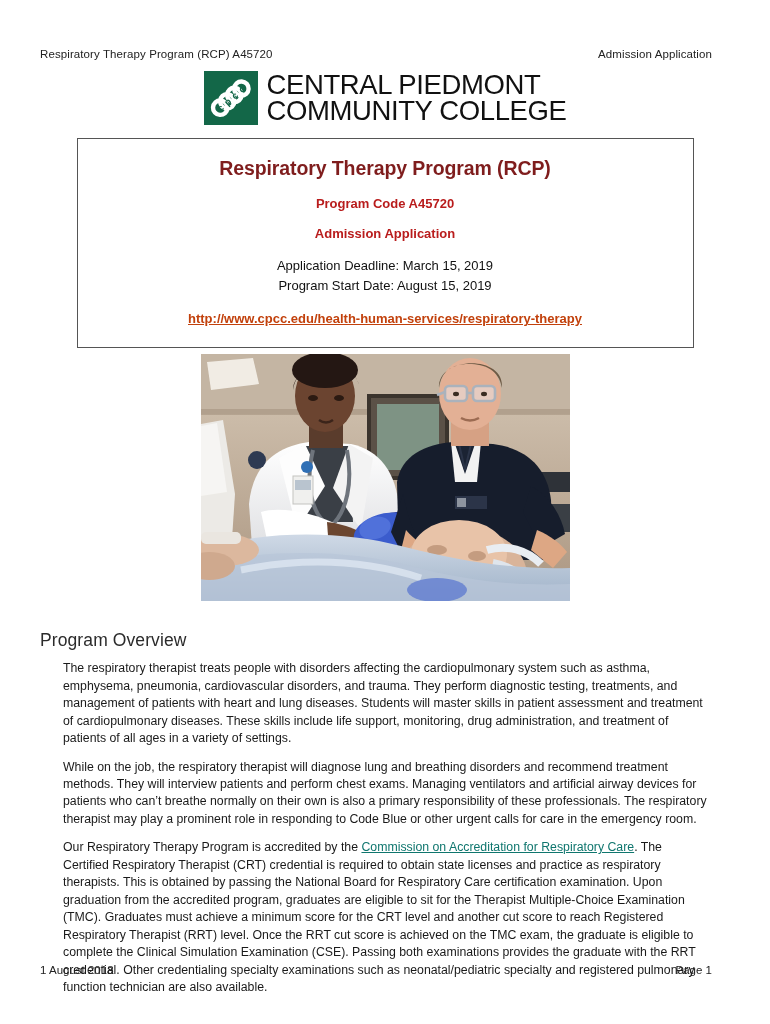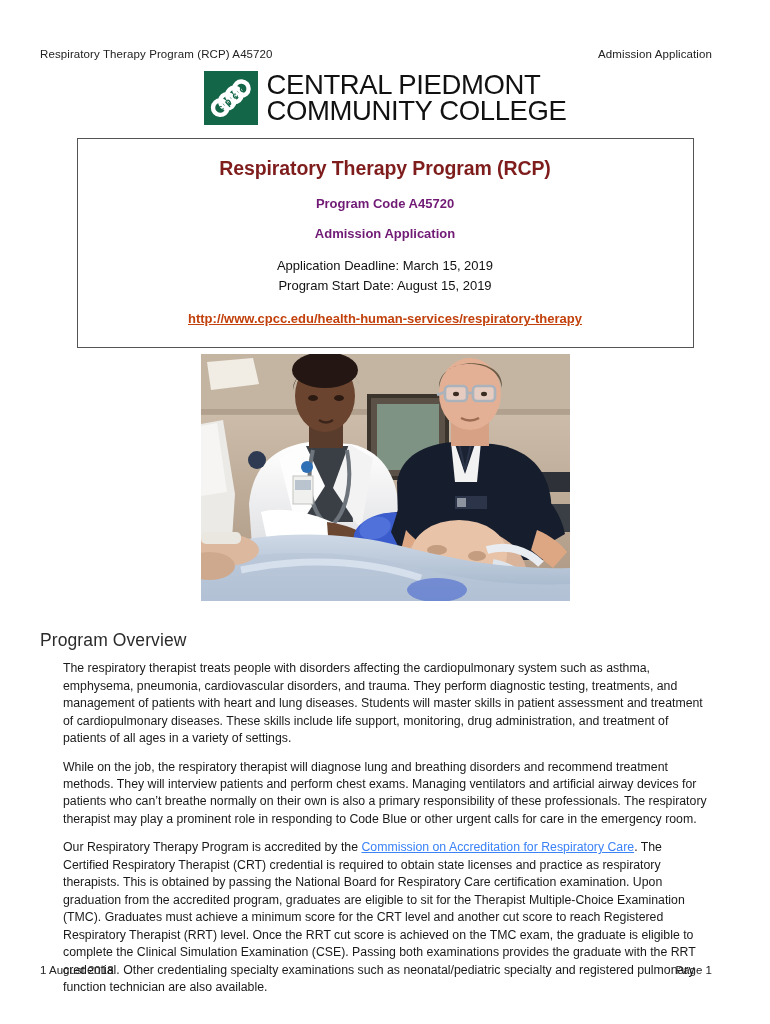--- a/index.html
+++ b/index.html
@@ -86,21 +86,21 @@
   .title-box .t-main {
     font-size: 19.5px;
     font-weight: bold;
     letter-spacing: -0.1px;
     color: #7f1d1d;
     margin: 2px 0 16px 0;
   }
   .title-box .t-sub {
     font-size: 13px;
     font-weight: bold;
-    color: #701a75;
+    color: #b91c1c;
     margin: 0 0 15px 0;
   }
   .title-box .t-dates {
     font-size: 13px;
     font-weight: normal;
     color: #111;
     line-height: 1.55;
     margin: 0 0 13px 0;
   }
   .title-box .t-link {
@@ -138,21 +138,21 @@
   .body-wrap { padding-left: 19px; padding-right: 22px; }
   p.para {
     font-size: 12.3px;
     line-height: 1.42;
     color: #1a1a1a;
     margin: 0 0 11px 4px;
     text-align: left;
   }
   p.para:last-child { margin-bottom: 0; }
   a.inline-link {
-    color: #3b82f6;
+    color: #0f766e;
   }
 
   
   .doc-footer {
     position: absolute;
     left: 40px;
     right: 40px;
     bottom: 48px;
     display: flex;
     justify-content: space-between;

